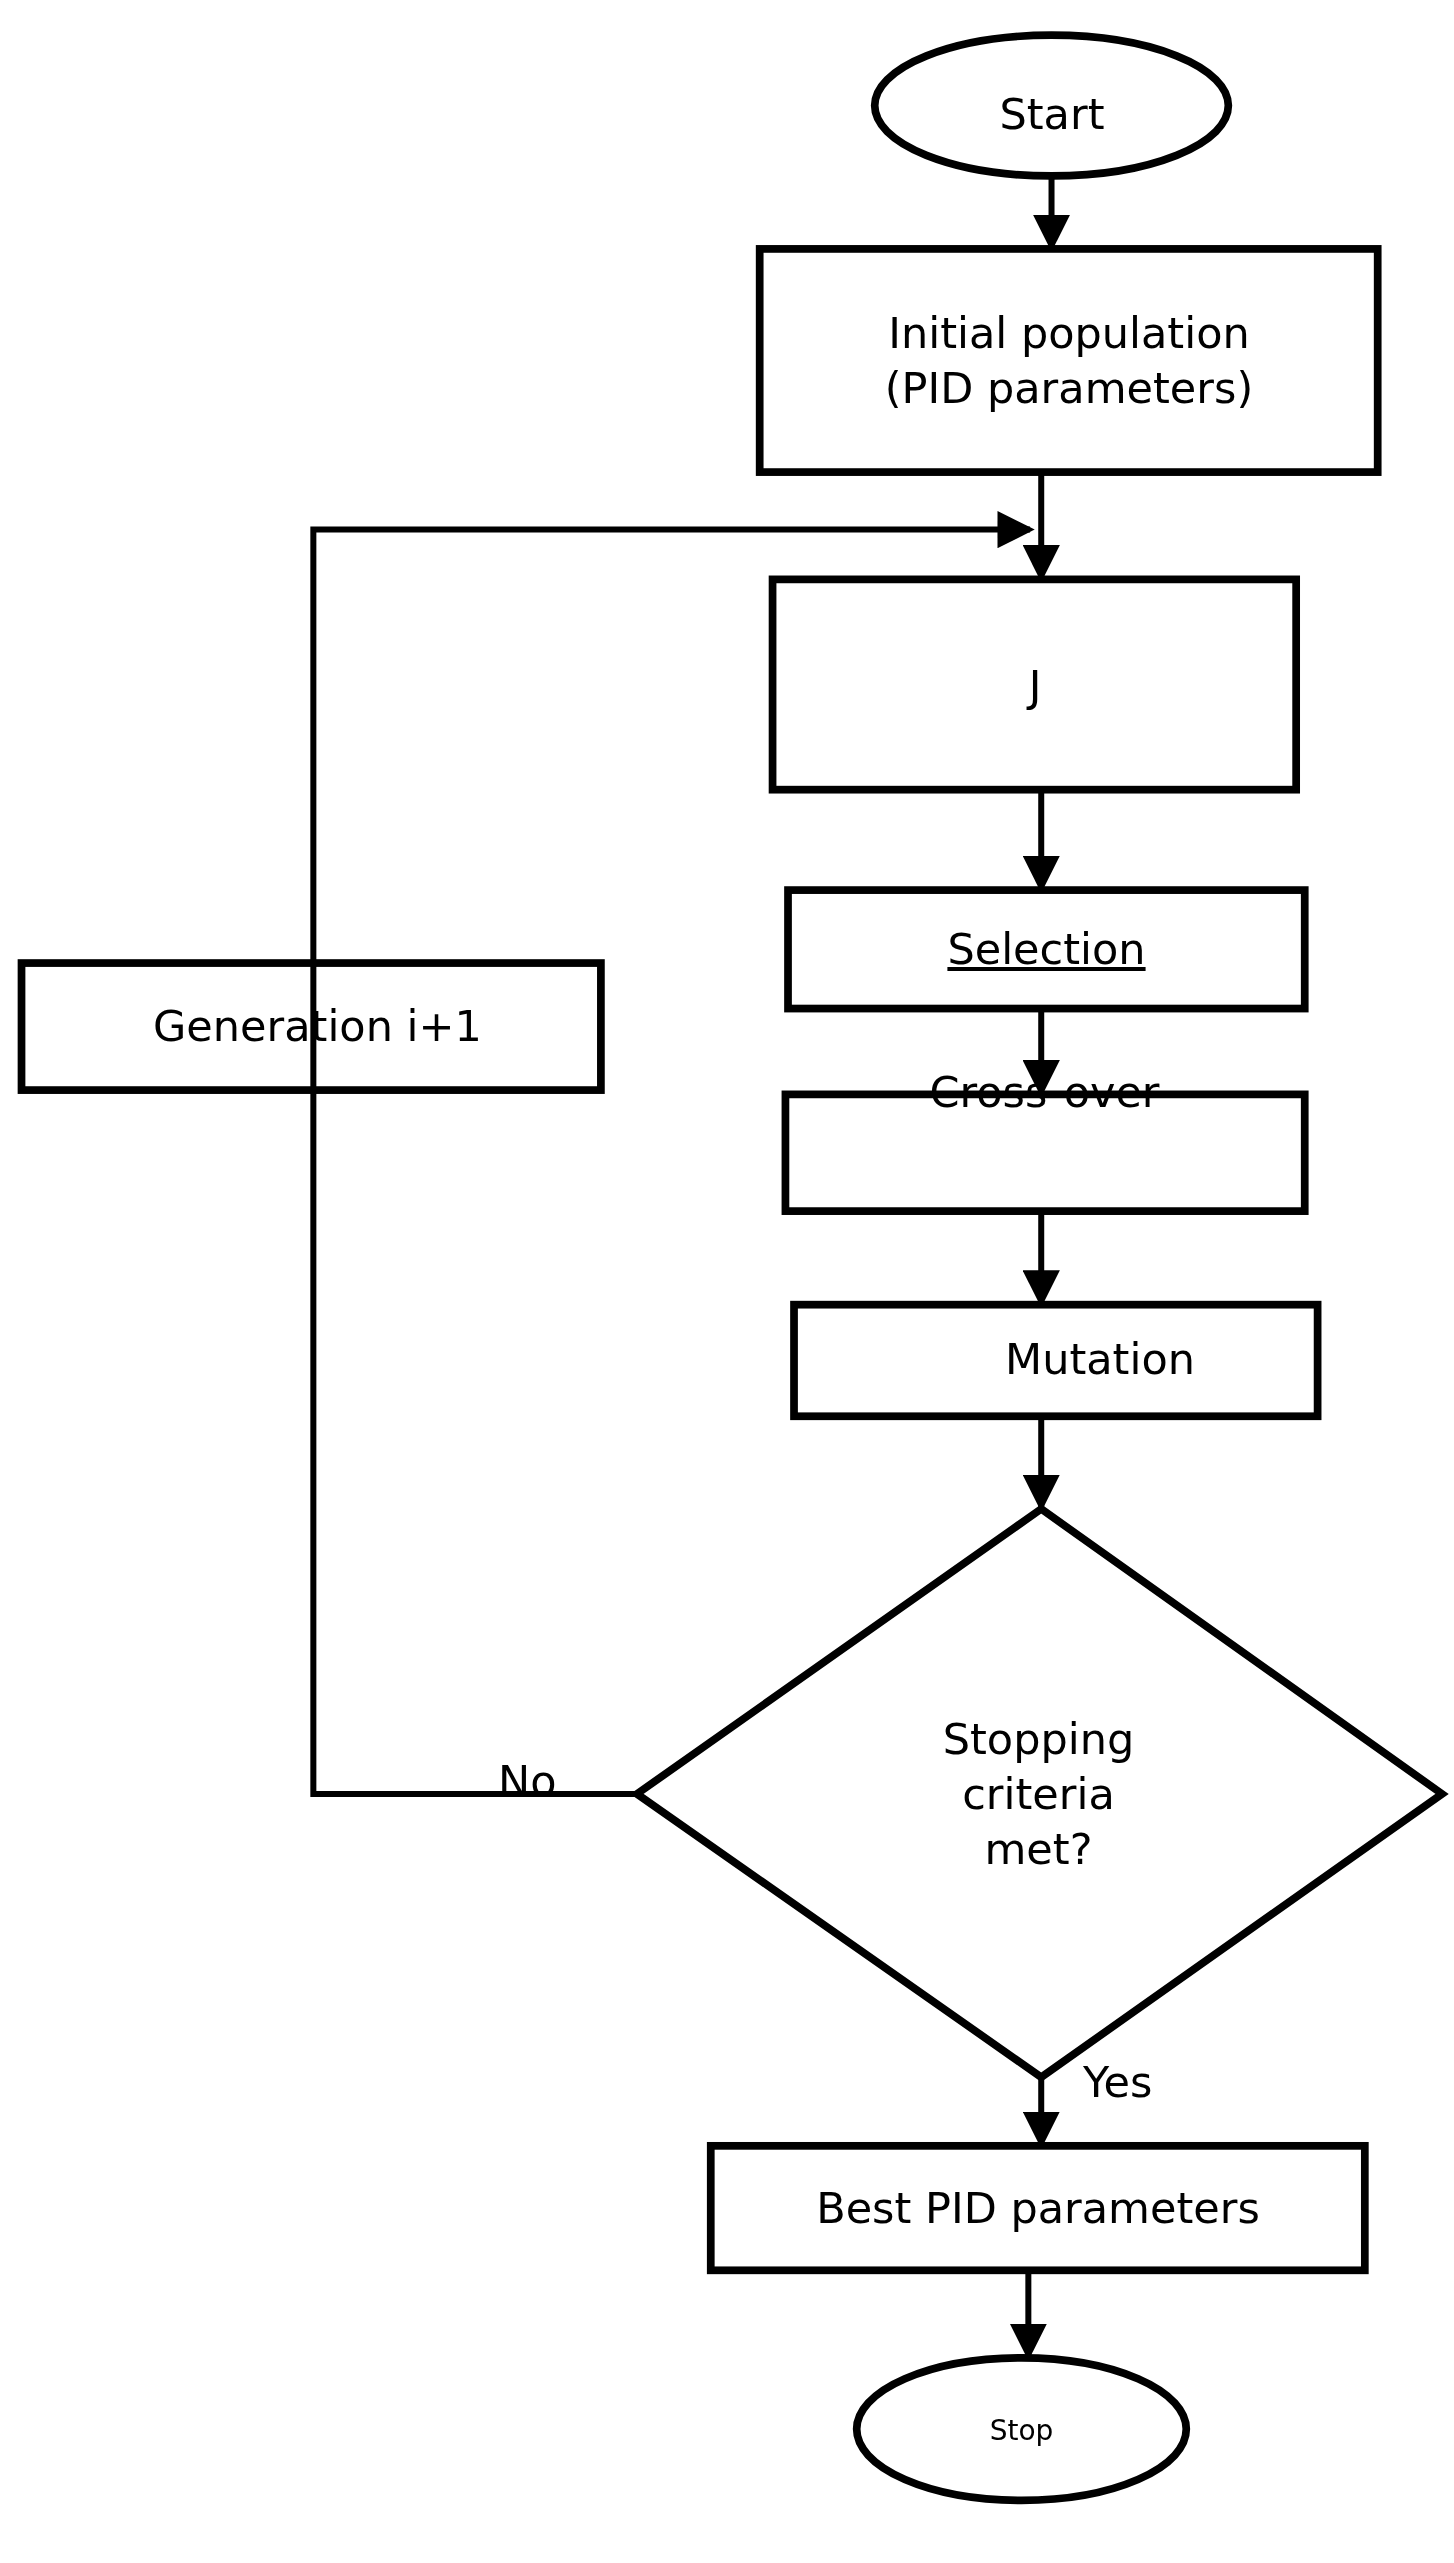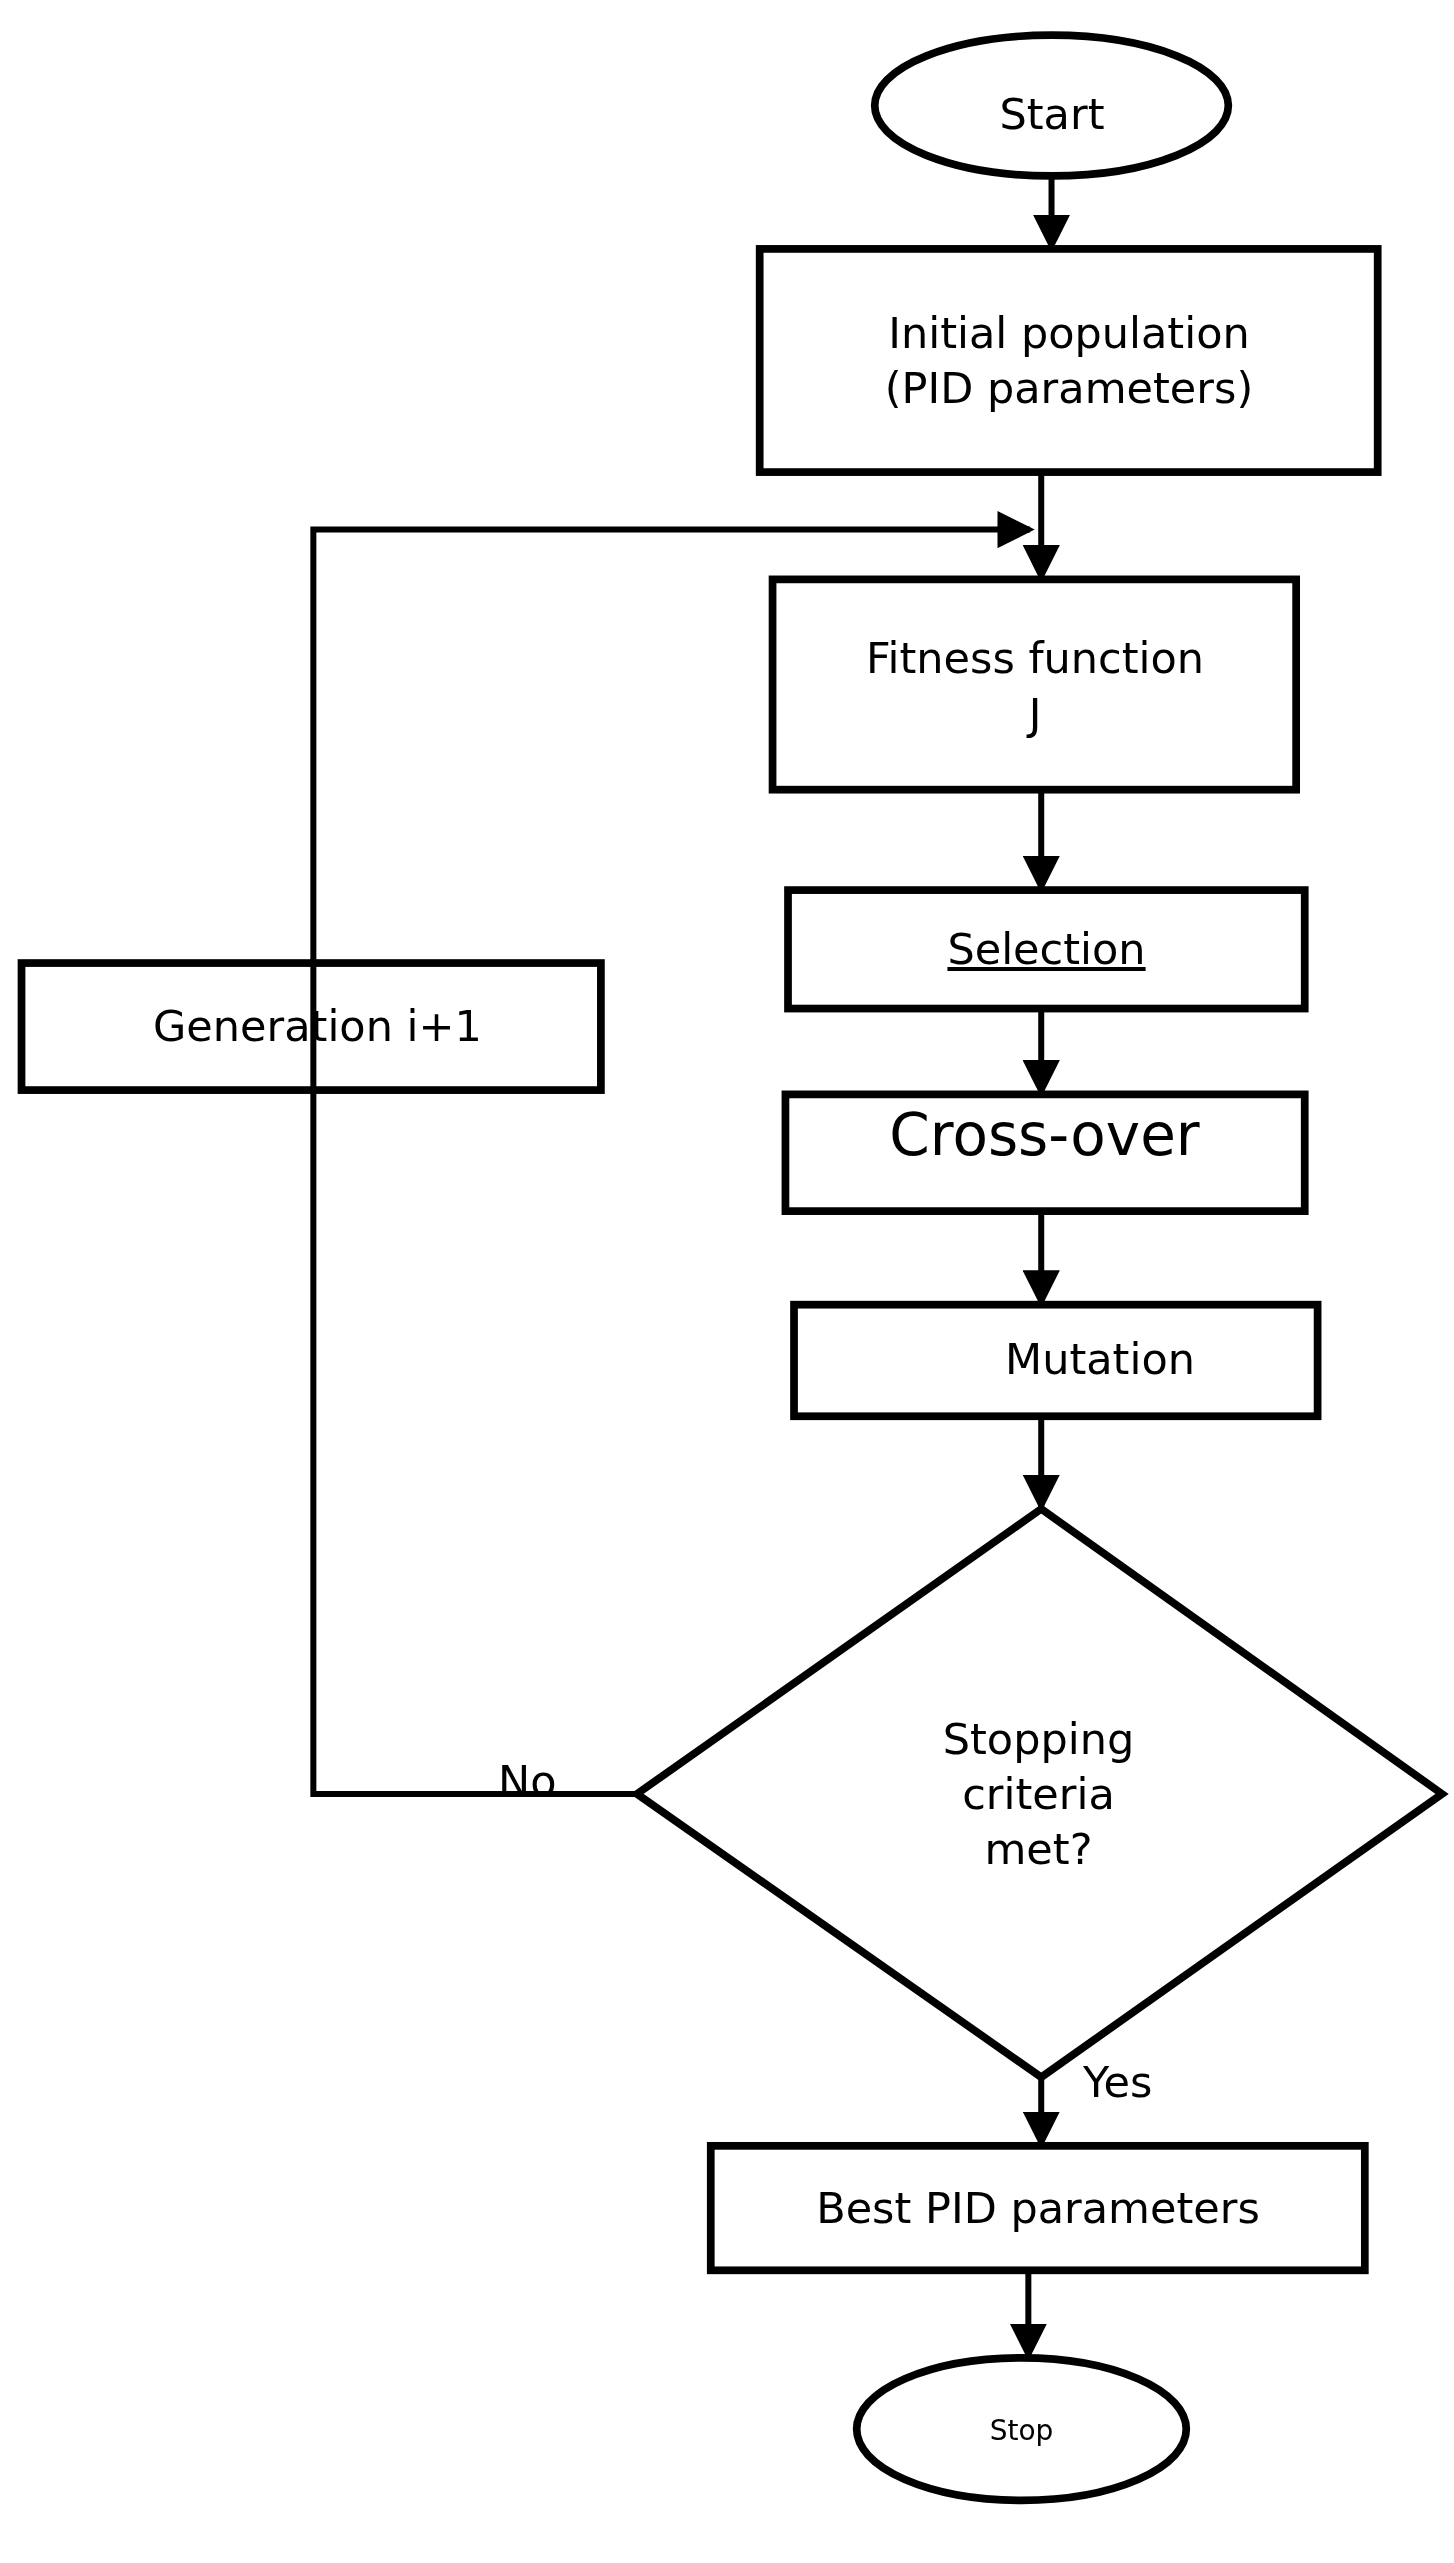--- a/index.html
+++ b/index.html
@@ -41,21 +41,21 @@
   .edge-label {
     position: absolute;
     color: #000000;
     font-family: "DejaVu Sans", sans-serif;
     white-space: pre;
   }
   .t-start      { left: 876px; top:   70px; width: 352px; height:  72px; font-size: 43px; justify-content: flex-end; }
   .t-initpop    { left:  760px; top:  275px; width: 618px; height: 172px; font-size: 43px; }
   .t-fitness    { left:  773px; top:  609px; width: 524px; height: 155px; font-size: 43px; }
   .t-selection  { left:  788px; top: 893px; width: 517px; height: 113px; font-size: 43px; text-decoration: underline; }
-  .t-crossover  { left:  785px; top: 1079px; width: 519px; height: 112px; font-size: 58px; }
+  .t-crossover  { left:  785px; top: 1037px; width: 519px; height: 112px; font-size: 43px; }
   .t-mutation   { left:  838px; top: 1306px; width: 524px; height: 108px; font-size: 43px; }
   .t-generation { left:   28px; top: 965px; width: 579px; height: 124px; font-size: 43px; }
   .t-decision   { left:  824px; top: 1657px; width: 429px; height: 275px; font-size: 43px; }
   .t-bestpid    { left:  711px; top: 2148px; width: 654px; height: 122px; font-size: 43px; }
   .t-stop       { left:  850px; top: 2395px; width: 343px; height:  72px; font-size: 28px; }
   .l-no         { left:  498px; top: 1727px; font-size: 43px; margin-top: 29px; }
   .l-yes        { left: 1083px; top: 2057px; font-size: 43px; }
 </style>
 </head>
 <body>
@@ -111,21 +111,20 @@
   <div class="node-text t-start">
     <span>Start</span>
   </div>
 
   <div class="node-text t-initpop">
     <span>Initial population</span>
     <span>(PID parameters)</span>
   </div>
 
   <div class="node-text t-fitness">
-    <span>Fitness function</span>
     <span>J</span>
   </div>
 
   <div class="node-text t-selection">
     <span>Selection</span>
   </div>
 
   <div class="node-text t-crossover">
     <span>Cross-over</span>
   </div>

